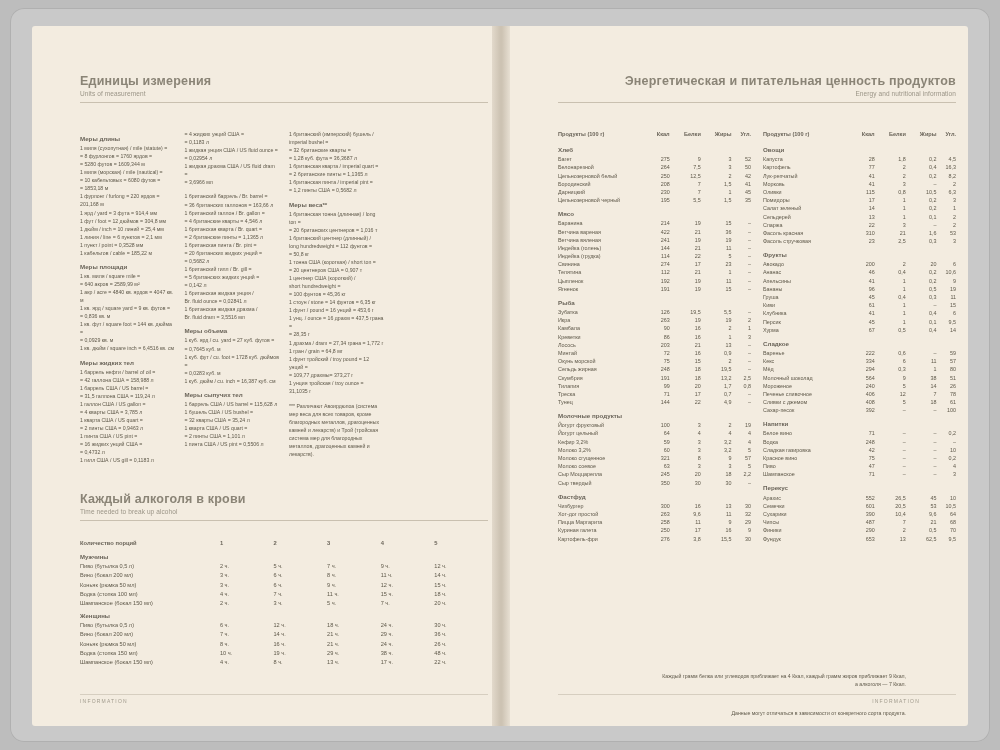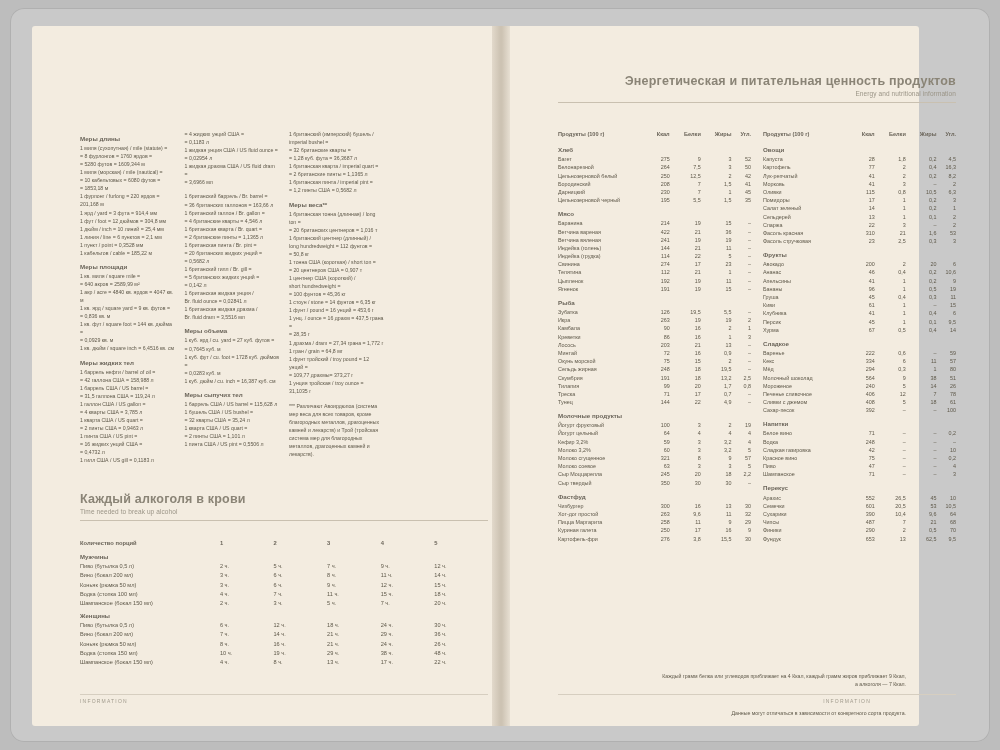--- a/index.html
+++ b/index.html
@@ -13,21 +13,21 @@
     position:absolute;left:10px;top:8px;width:980px;height:734px;
     background:#c9c9c9;
     border-radius:14px;
     box-shadow:inset 0 0 0 1px #b0b0b0;
   }
   .page{
     position:absolute;top:18px;height:700px;
     background:#f3ece0;
   }
   .page.left{left:22px;width:460px;border-radius:3px 0 0 3px;}
-  .page.right{left:500px;width:409px;border-radius:0 3px 3px 0;}
+  .page.right{left:500px;width:458px;border-radius:0 3px 3px 0;}
   .gutter{
     position:absolute;left:482px;top:18px;width:18px;height:700px;
     background:linear-gradient(90deg,#e2d9cb 0%,#cdc3b3 45%,#cdc3b3 55%,#e7dfd2 100%);
   }
 
   
   h1.sec{
     margin:0;font-size:12.5px;font-weight:bold;color:#8a8476;
     letter-spacing:.2px;
   }
@@ -86,20 +86,25 @@
   .footrule{position:absolute;bottom:31px;height:1px;background:#d6cec0;}
   .footrule.l{left:48px;width:408px;}
   .footrule.r{left:548px;width:398px;}
 </style>
 </head>
 <body>
 
 <div class="book">
 
   <div class="page left">
+    <div style="position:absolute;left:48px;top:48px;width:408px;">
+      <h1 class="sec">Единицы измерения</h1>
+      <div class="sec-sub">Units of measurement</div>
+      <div class="rule"></div>
+    </div>
 
     <div class="meas">
       <div class="mcol" id="mc0">
           <div class="mgroup">
             <div class="mhead">Меры длины</div>
             <div class="mline">1 миля (сухопутная) / mile (statute) =
 = 8 фурлонгов = 1760 ярдов =
 = 5280 футов = 1609,344 м</div>
             <div class="mline">1 миля (морская) / mile (nautical) =
 = 10 кабельтовых = 6080 футов =

